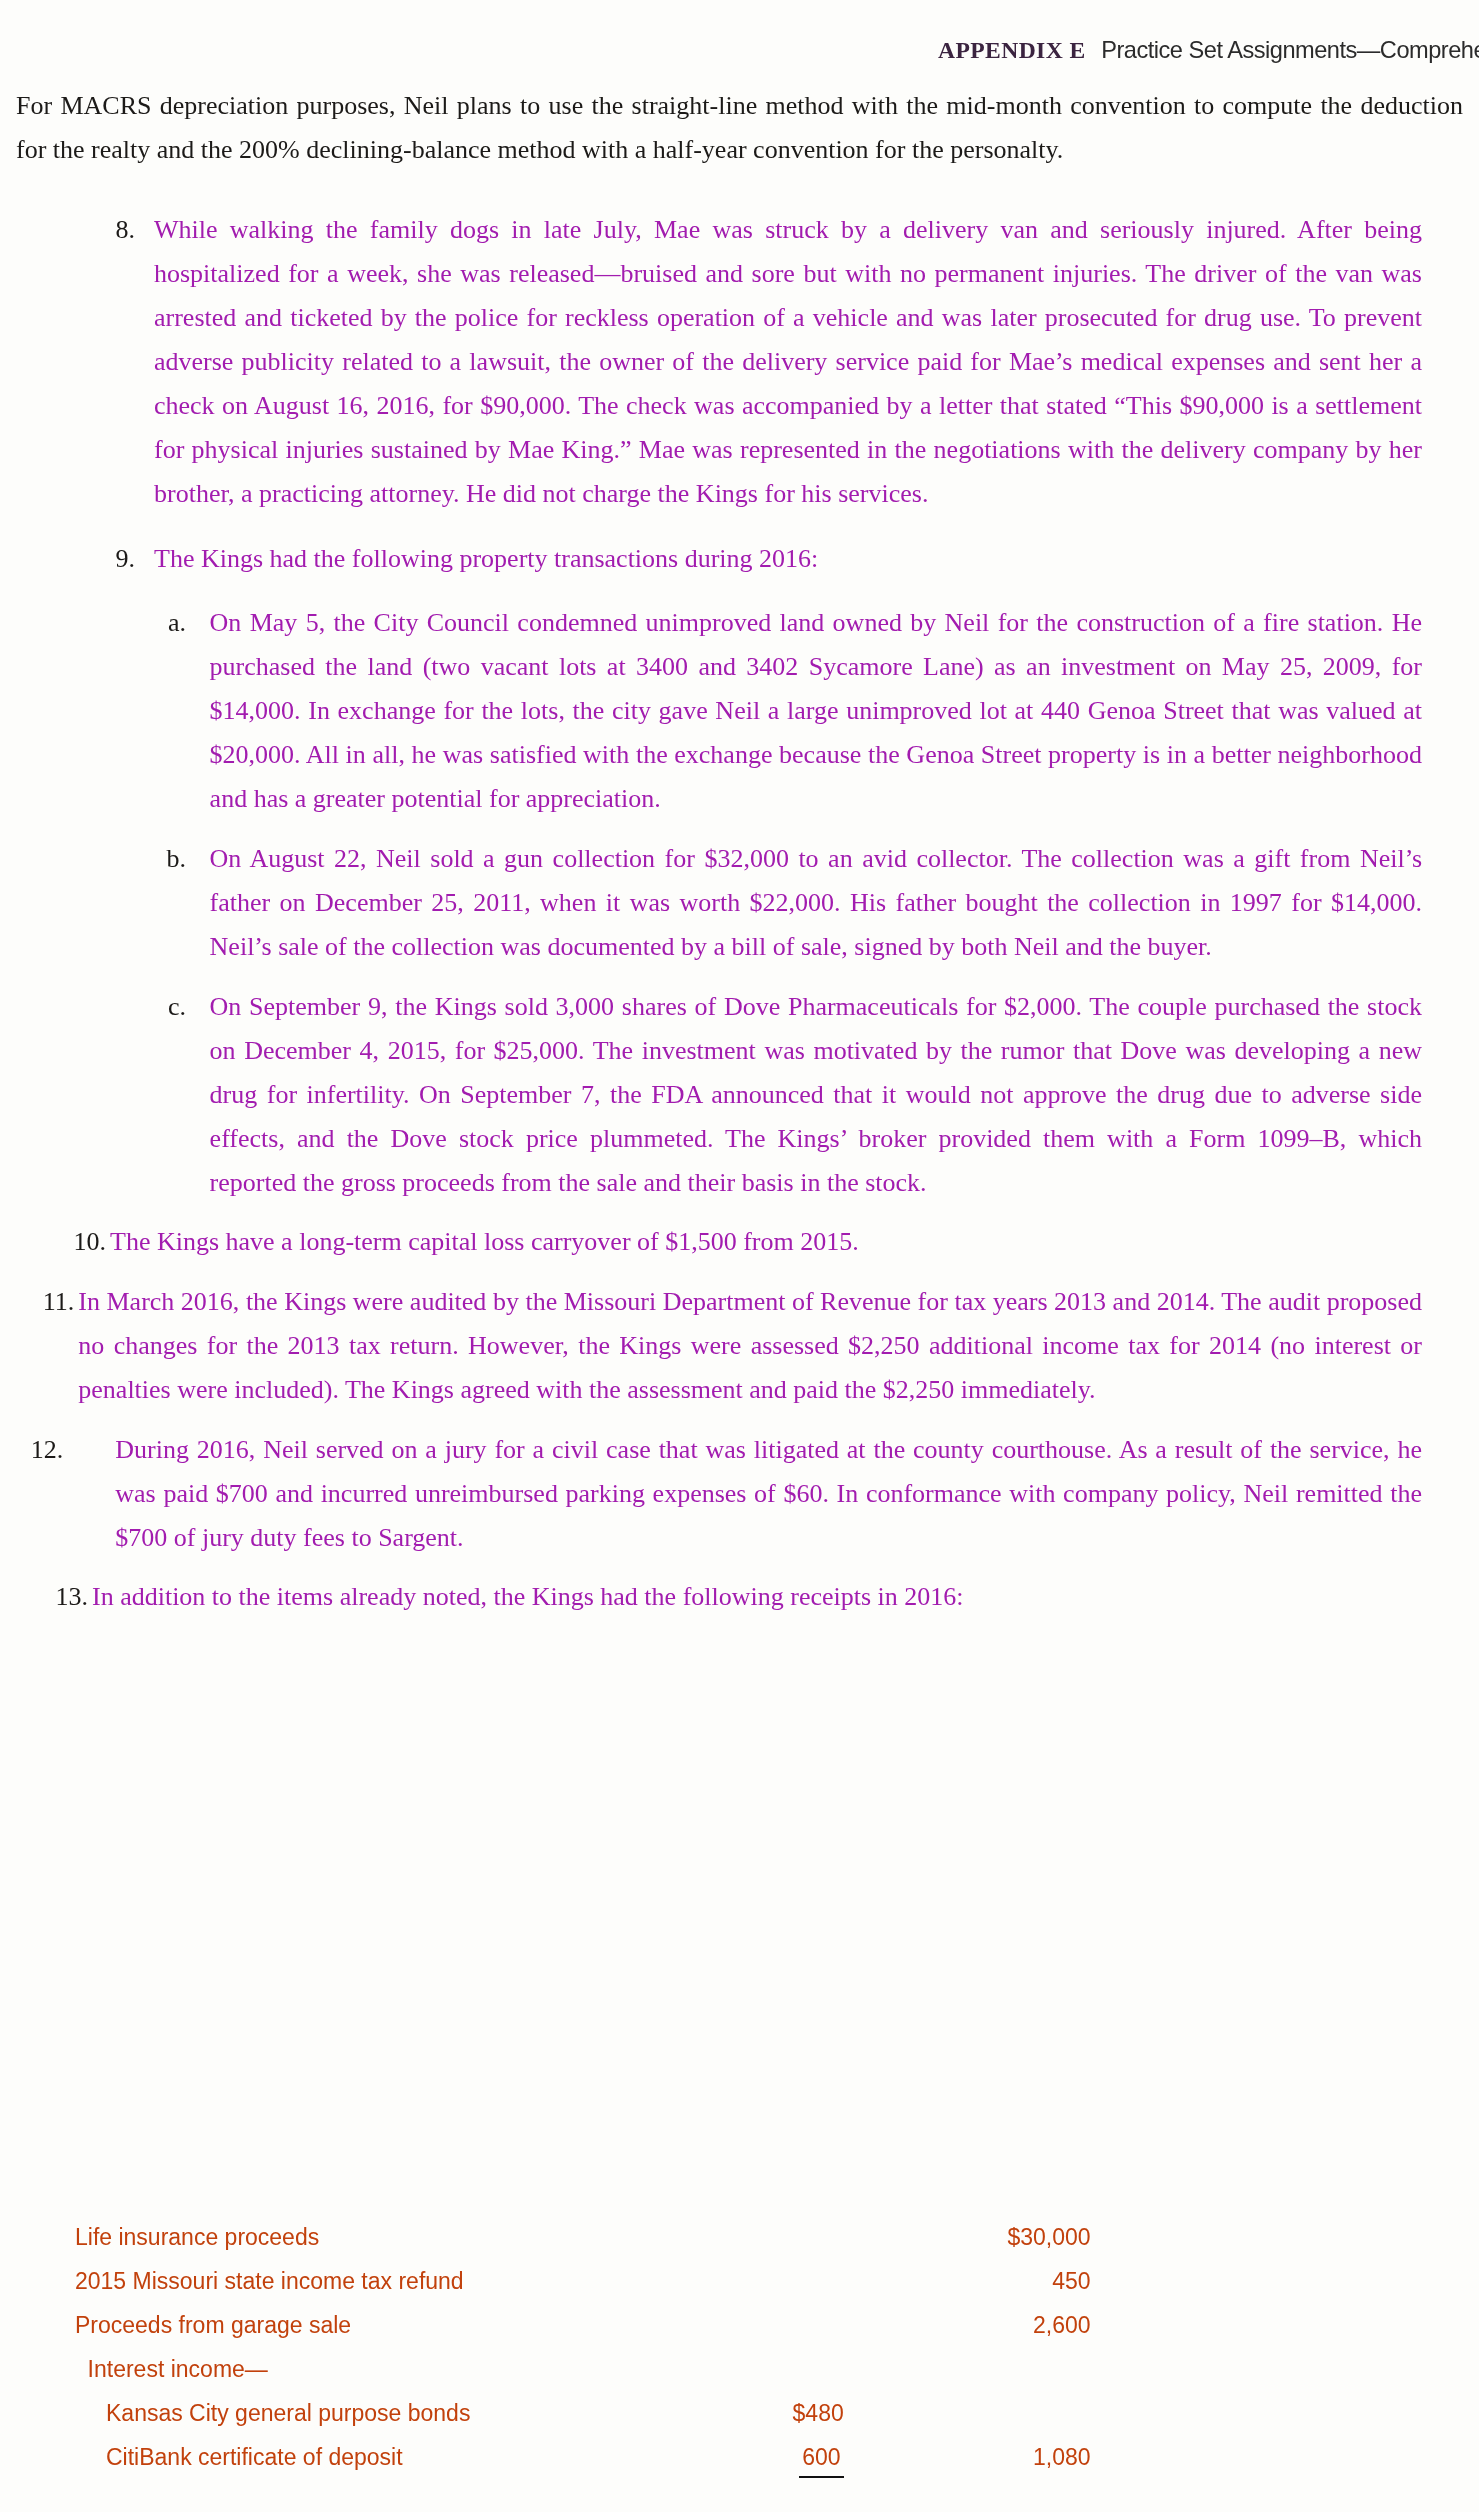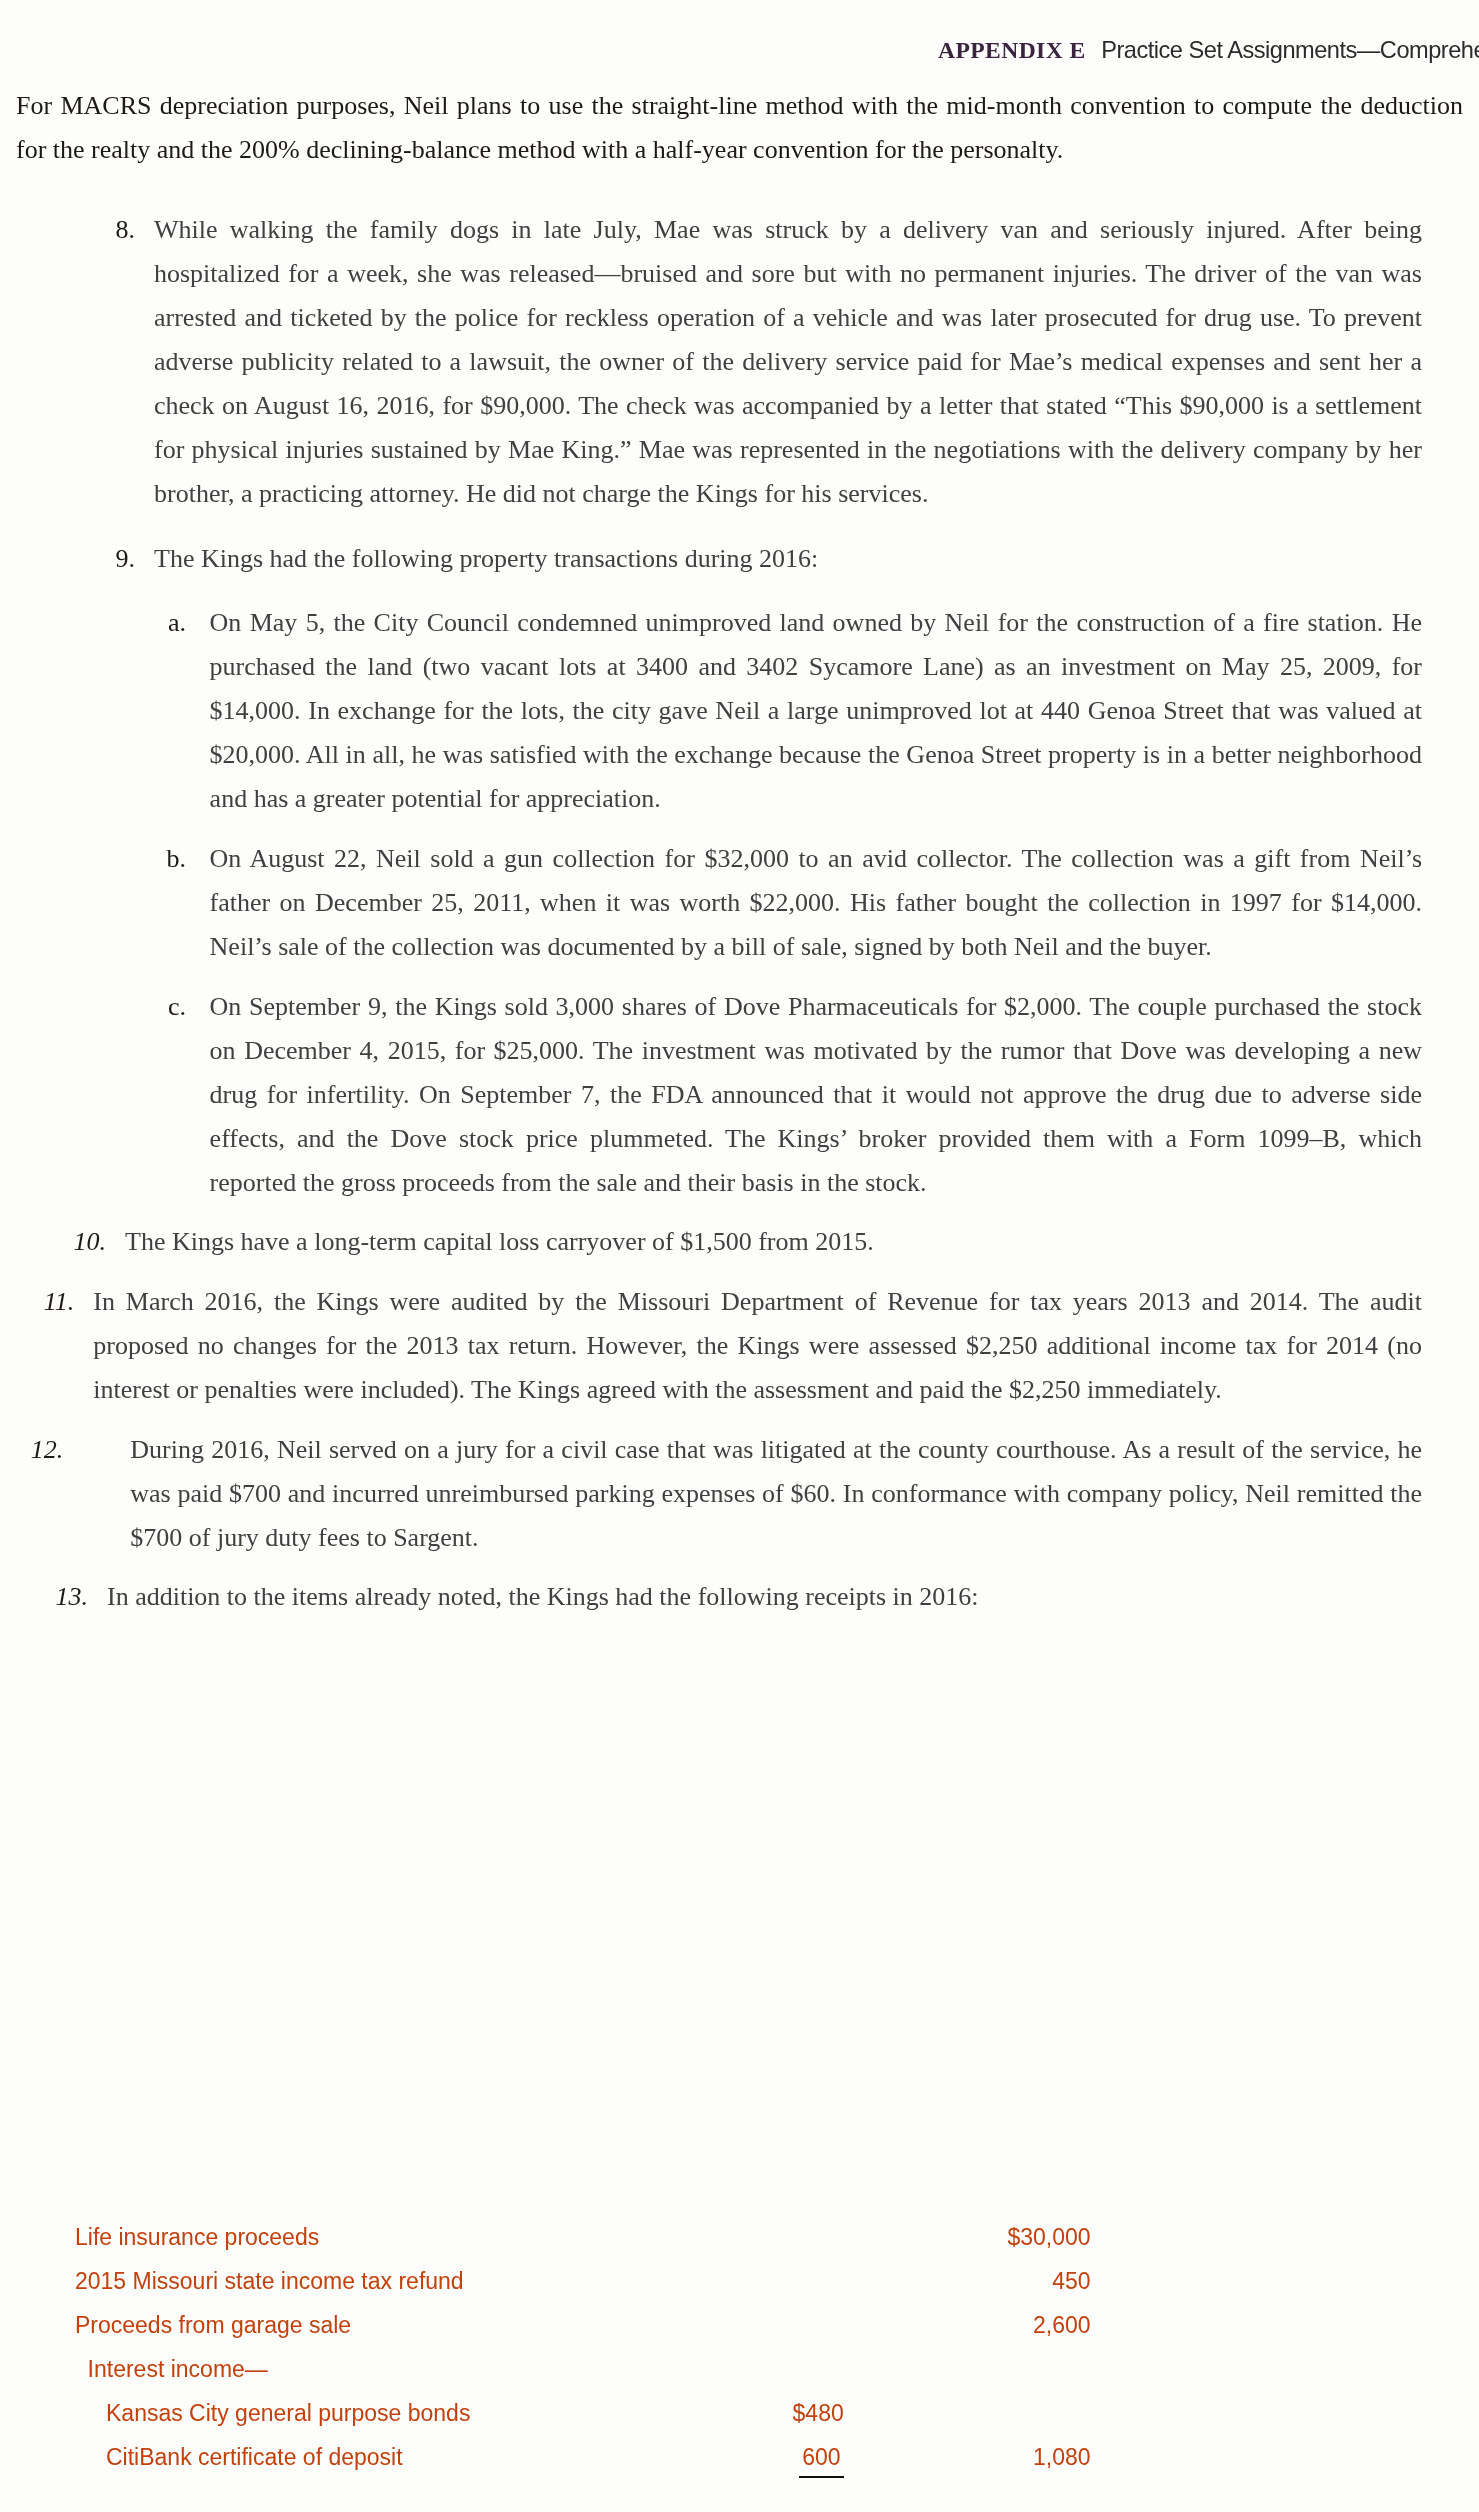--- a/index.html
+++ b/index.html
@@ -88,41 +88,41 @@
     font-size: 26px;
     line-height: 44px;
     text-align: right;
     color: #1c1a18;
   }
   .item .txt {
     flex: 1 1 auto;
     font-size: 26px;
     line-height: 44px;
     text-align: justify;
-    color: #404040;
+    color: #a21caf;
   }
   .item .txt.last-left { text-align: left; }
 
   
   .lead {
     margin-left: 155px;
     margin-right: 57px;
   }
 
   
   .lvl1 { margin-left: 102px; margin-right: 57px; }
   .lvl1 .num { width: 33px; margin-right: 19px; }
 
   
   .lvl2 { margin-left: 155px; margin-right: 57px; }
   .lvl2 .num { width: 31px; margin-right: 23.6px; }
 
   
   .lvl0 { margin-left: 31px; margin-right: 57px; }
-  .lvl0 .num { width: 57px; margin-right: 19px; font-style: italic; }
+  .lvl0 .num { width: 57px; margin-right: 4px; }
   .lvl0b { margin-left: 49px; }
   .lvl0c { margin-left: 17.3px; }
   .lvl0d { margin-left: 6.3px; gap: 48px; }
 
   .gap-s { height: 15.7px; }
   .gap-m { height: 20.4px; }
 
   
   .receipts {
     position: absolute;

